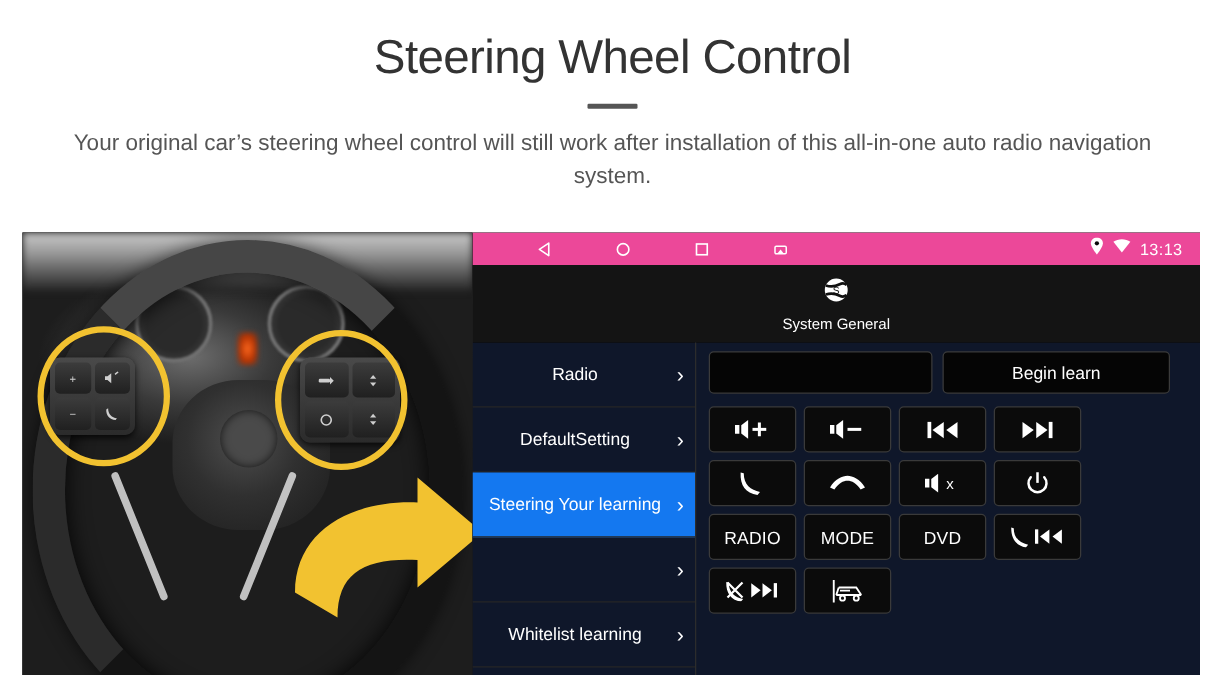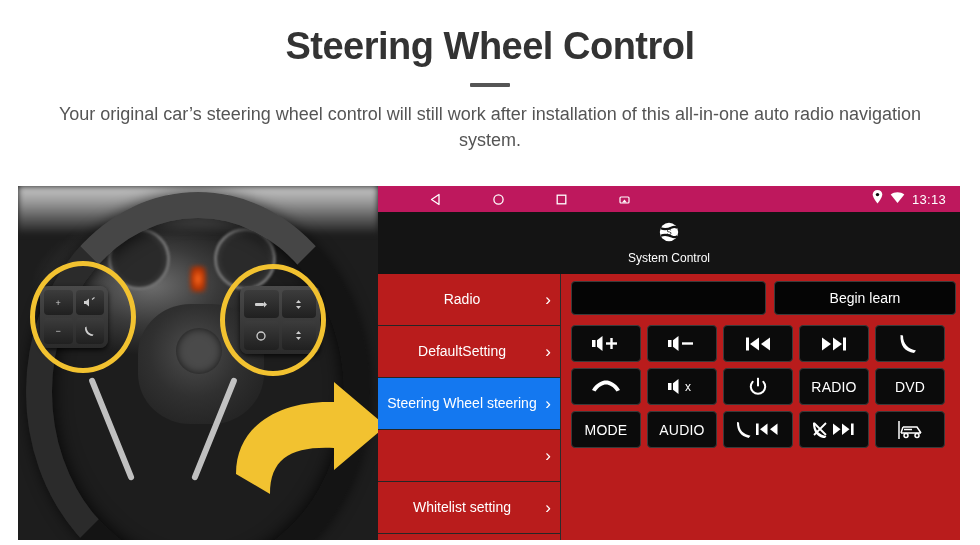--- a/index.html
+++ b/index.html
@@ -6,21 +6,21 @@
   html, body {
     width: 980px; height: 545px;
     background: #ffffff;
     font-family: "Liberation Sans", sans-serif;
     overflow: hidden;
   }
 
   
   .header { width: 980px; padding-top: 26px; text-align: center; }
   .page-title {
-    font-size: 38px; font-weight: bold; color: #333333;
+    font-size: 38px; font-weight: normal; color: #333333;
     letter-spacing: -0.5px; line-height: 1.1;
   }
   .title-divider {
     width: 40px; height: 4px; background: #555555;
     margin: 15px auto 14px auto; border-radius: 1px;
   }
   .subtitle {
     font-size: 18px; color: #555555; line-height: 1.45;
     width: 920px; margin: 0 auto; font-weight: normal;
   }
@@ -115,55 +115,55 @@
   
   .arrow-wrap { position: absolute; left: 212px; top: 190px; width: 160px; height: 120px; }
   .arrow-wrap svg { display: block; }
 
   
   .android {
     width: 582px; height: 354px; background: #000000;
     position: relative; overflow: hidden;
   }
   .statusbar {
-    height: 26px; background: #be185d; display: flex; align-items: center;
+    height: 26px; background: #ec4899; display: flex; align-items: center;
     padding: 0 10px; position: relative;
   }
   .navicons { display: flex; align-items: center; gap: 48px; margin-left: 40px; }
   .navicons .ni { width: 15px; height: 15px; display: flex; align-items: center; justify-content: center; }
   .status-right {
     position: absolute; right: 14px; top: 0; height: 26px;
     display: flex; align-items: center; gap: 7px;
   }
   .clock { color: #ffffff; font-size: 13px; letter-spacing: .3px; }
 
   .tabs { display: flex; height: 62px; }
   .tab {
     flex: 1; display: flex; flex-direction: column; align-items: center;
     justify-content: center; gap: 4px; color: #ffffff;
   }
   .tab.active { background: #1478F0; }
   .tab.inactive { background: #141414; }
   .tab-label { font-size: 12px; }
 
-  .panel-body { display: flex; height: 266px; background: #b91c1c; }
+  .panel-body { display: flex; height: 266px; background: #0f172a; }
 
   .sidebar { width: 183px; border-right: 1px solid #2c2c2c; }
   .side-item {
     height: 52px; display: flex; align-items: center; justify-content: center;
     position: relative; color: #ffffff; font-size: 14px; text-align: center;
     border-bottom: 1px solid #262626; padding: 0 22px 0 8px; line-height: 1.15;
   }
   .side-item.active { background: #1478F0; }
   .side-item .chev {
     position: absolute; right: 9px; top: 50%; transform: translateY(-50%);
     font-size: 17px; color: #ffffff; font-weight: 300;
   }
 
-  .content { flex: 1; padding: 7px 4px 0 10px; }
+  .content { flex: 1; padding: 7px 24px 0 10px; }
   .row-top { display: flex; gap: 8px; margin-bottom: 10px; }
   .text-field {
     flex: 1; height: 34px; border: 1px solid #3b3b3b; border-radius: 4px;
     background: #050505;
   }
   .begin-btn {
     width: 182px; height: 34px; border: 1px solid #3b3b3b; border-radius: 4px;
     background: #050505; color: #ffffff; font-size: 14px;
     display: flex; align-items: center; justify-content: center;
   }
@@ -297,44 +297,44 @@
     <div class="tabs">
       <div class="tab inactive">
         <span>
           <svg width="22" height="22" viewBox="0 0 24 24">
             <circle cx="12" cy="12" r="10" fill="#ffffff"></circle>
             <path d="M3 8c4 1.5 8 1 12-1 2-1 4-1 6 .5" stroke="#111" stroke-width="2.4" fill="none"></path>
             <path d="M3 16c4-1.5 8-1 12 1 2 1 4 1 6-.5" stroke="#111" stroke-width="2.4" fill="none"></path>
             <text x="12" y="15.6" font-size="9" font-family="Liberation Sans, sans-serif" text-anchor="middle" fill="#111">S</text>
           </svg>
         </span>
-        <span class="tab-label">System Control</span>
+        <span class="tab-label">System General</span>
       </div>
     </div>
 
     <div class="panel-body">
 
       <div class="sidebar">
         <div class="side-item">
           <span>Radio</span>
           <span class="chev">›</span>
         </div>
         <div class="side-item">
           <span>DefaultSetting</span>
           <span class="chev">›</span>
         </div>
         <div class="side-item active">
-          <span>Steering Wheel steering</span>
+          <span>Steering Your learning</span>
           <span class="chev">›</span>
         </div>
         <div class="side-item">
           <span class="chev">›</span>
         </div>
         <div class="side-item">
-          <span>Whitelist setting</span>
+          <span>Whitelist learning</span>
           <span class="chev">›</span>
         </div>
       </div>
 
       <div class="content">
         <div class="row-top">
           <input class="text-field" type="text" placeholder="" style="">
           <div class="begin-btn">Begin learn</div>
         </div>
 
@@ -414,30 +414,27 @@
                 <rect x="9" y="0.8" width="2" height="8.5" fill="#ffffff"></rect>
               </svg>
               </span>
           </div>
 
           <div class="gbtn">
             <span class="lbl">RADIO</span>
           </div>
 
           <div class="gbtn">
+            <span class="lbl">MODE</span>
+          </div>
+
+          <div class="gbtn">
             <span class="lbl">DVD</span>
           </div>
 
-          <div class="gbtn">
-            <span class="lbl">MODE</span>
-          </div>
-
-          <div class="gbtn">
-            <span class="lbl">AUDIO</span>
-          </div>
 
 
           <div class="gbtn">
             <span class="gi">
               <svg width="44" height="17" viewBox="0 0 44 17" fill="#ffffff">
                 <path d="M3 1.5c0 8 5 12 11.5 13.2l-1.8 2.2C4.5 15.2 0.8 9.8 1 1z"></path>
                 <rect x="20" y="2.5" width="2.6" height="11.5"></rect>
                 <path d="M31.5 2.5v11.5L24 8.2z"></path>
                   <path d="M41.5 2.5v11.5L34 8.2z"></path>
               </svg>

